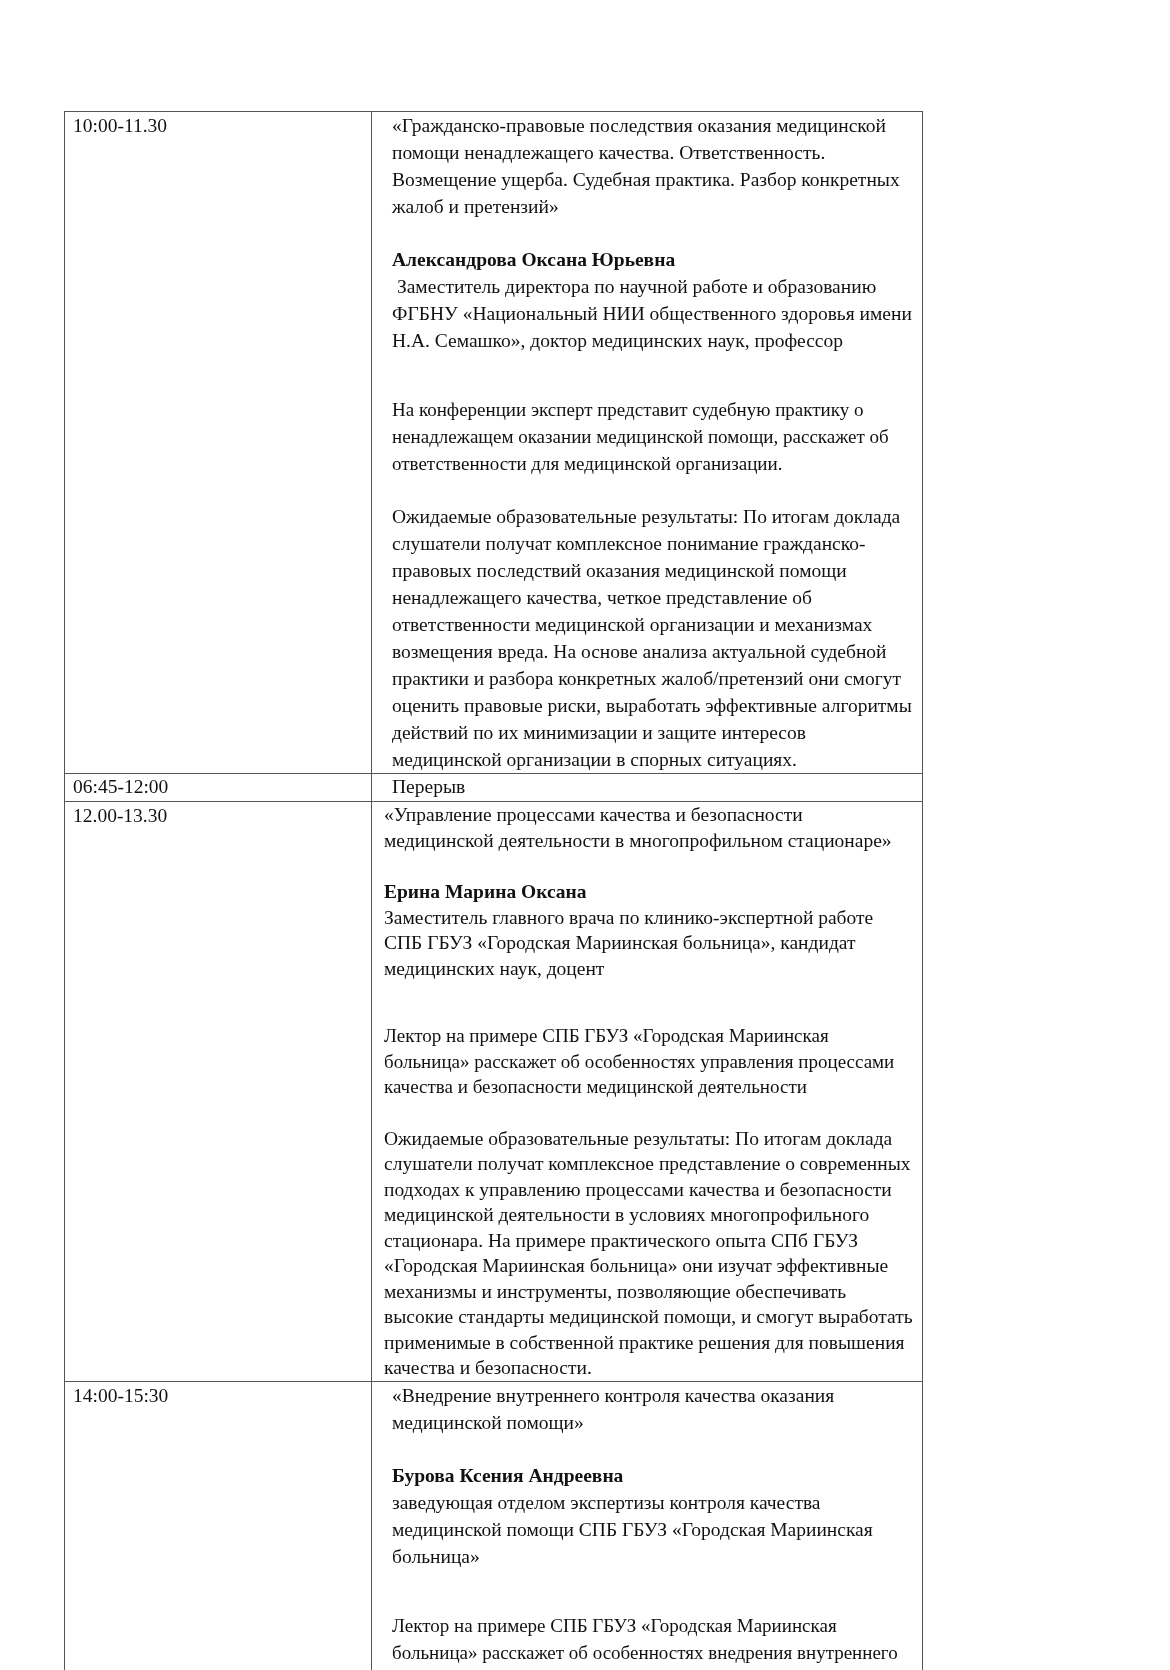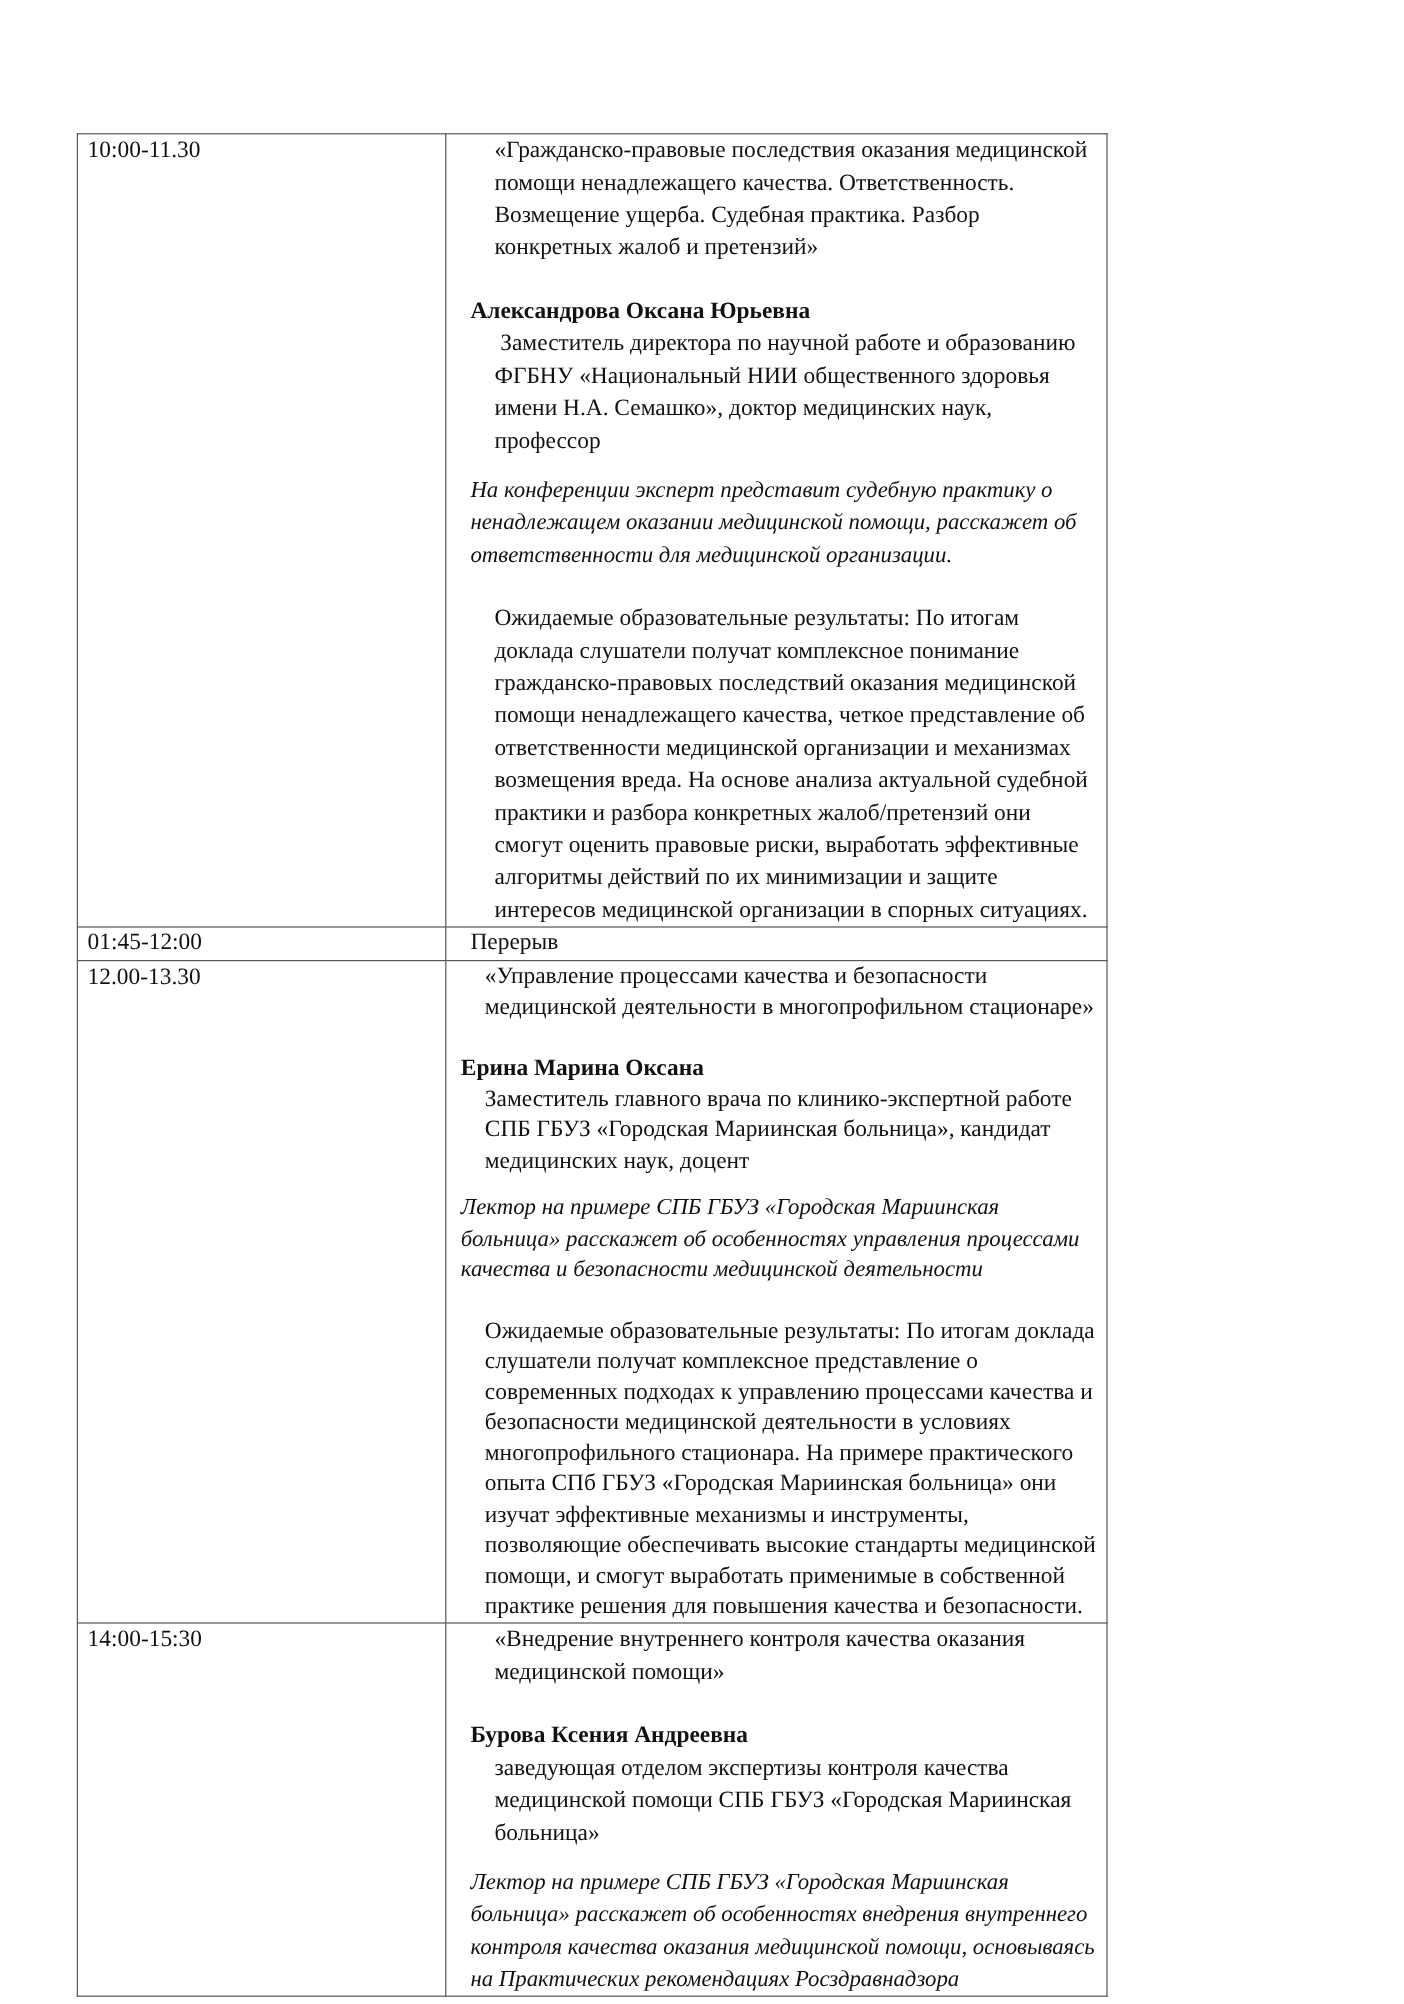--- a/index.html
+++ b/index.html
@@ -9,43 +9,43 @@
     position: absolute; left: 64px; top: 111px; width: 859px;
     border-collapse: collapse; table-layout: fixed;
     font-size: 19.5px; line-height: 27px;
   }
   table.schedule td { border: 1.5px solid #555; vertical-align: top; padding: 0 8px; }
   td.time { width: 290px; padding-left: 22px; }
   td.content { padding-left: 12px; padding-right: 8px; }
   td.content.indent { padding-left: 20px; }
   td.content.c2 { padding-left: 12px; line-height: 25.5px; }
   td.content.c2 .block, td.content.c2 .italic { line-height: 25.5px; }
-  .title, .role, .result { display: block; margin-left: 20px; }
+  .title, .role, .result { display: block; }
   .name { display: block; font-weight: bold; margin-top: 26px; }
-  .italic { display: block; font-style: italic; margin-top: 14px; font-size: 19px; }
+  .italic { display: block; margin-top: 42px; font-size: 19px; }
   .result { margin-top: 26px; }
   tr.short td { height: 27px; line-height: 26px; }
 </style>
 </head>
 <body>
 
 <table class="schedule">
   <tbody>
     <tr>
       <td class="time">10:00-11.30</td>
       <td class="content indent">
         <span class="title">«Гражданско-правовые последствия оказания медицинской помощи ненадлежащего качества. Ответственность. Возмещение ущерба. Судебная практика. Разбор конкретных жалоб и претензий»</span>
         <span class="name">Александрова Оксана Юрьевна</span>
         <span class="role" style="white-space: pre-wrap;"> Заместитель директора по научной работе и образованию ФГБНУ «Национальный НИИ общественного здоровья имени Н.А. Семашко», доктор медицинских наук, профессор</span>
         <span class="italic">На конференции эксперт представит судебную практику о ненадлежащем оказании медицинской помощи, расскажет об ответственности для медицинской организации.</span>
         <span class="result">Ожидаемые образовательные результаты: По итогам доклада слушатели получат комплексное понимание гражданско-правовых последствий оказания медицинской помощи ненадлежащего качества, четкое представление об ответственности медицинской организации и механизмах возмещения вреда. На основе анализа актуальной судебной практики и разбора конкретных жалоб/претензий они смогут оценить правовые риски, выработать эффективные алгоритмы действий по их минимизации и защите интересов медицинской организации в спорных ситуациях.</span>
       </td>
     </tr>
     <tr class="short">
-      <td class="time">01:45-12:00</td>
+      <td class="time">06:45-12:00</td>
       <td class="content indent">Перерыв</td>
     </tr>
     <tr>
       <td class="time">12.00-13.30</td>
       <td class="content c2">
         <span class="title">«Управление процессами качества и безопасности медицинской деятельности в многопрофильном стационаре»</span>
         <span class="name">Ерина Марина Оксана</span>
         <span class="role">Заместитель главного врача по клинико-экспертной работе СПБ ГБУЗ «Городская Мариинская больница», кандидат медицинских наук, доцент</span>
         <span class="italic">Лектор на примере СПБ ГБУЗ «Городская Мариинская больница» расскажет об особенностях управления процессами качества и безопасности медицинской деятельности</span>
         <span class="result">Ожидаемые образовательные результаты: По итогам доклада слушатели получат комплексное представление о современных подходах к управлению процессами качества и безопасности медицинской деятельности в условиях многопрофильного стационара. На примере практического опыта СПб ГБУЗ «Городская Мариинская больница» они изучат эффективные механизмы и инструменты, позволяющие обеспечивать высокие стандарты медицинской помощи, и смогут выработать применимые в собственной практике решения для повышения качества и безопасности.</span>

